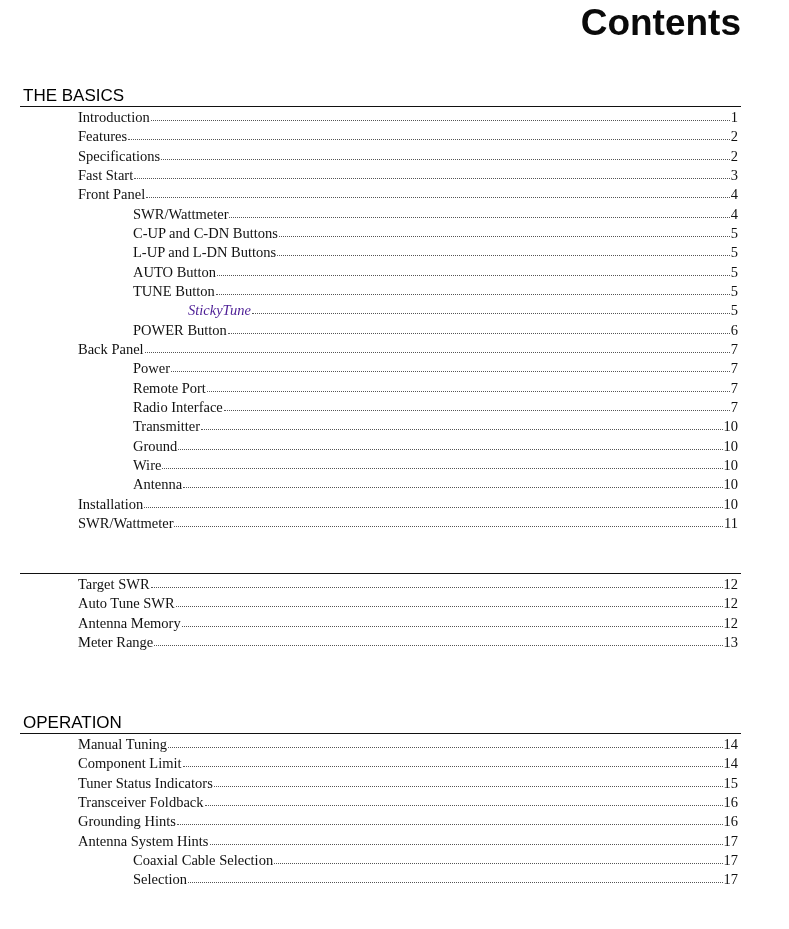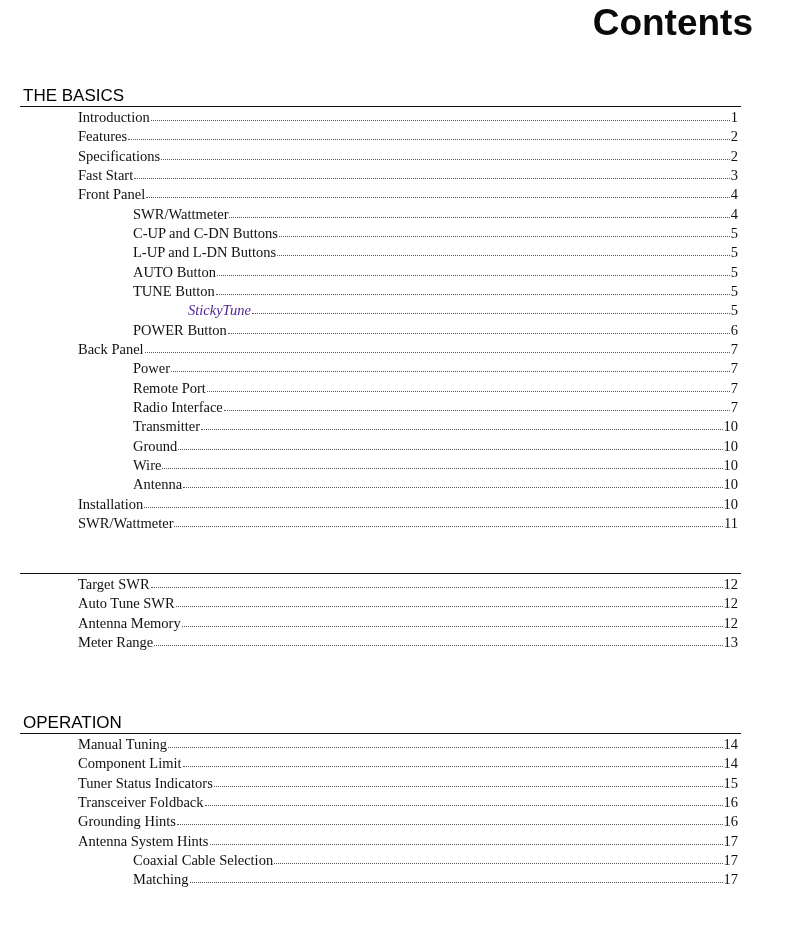--- a/index.html
+++ b/index.html
@@ -9,21 +9,21 @@
   }
   body {
     width: 789px;
     height: 929px;
     position: relative;
     overflow: hidden;
     color: #111111;
   }
   .page-title {
     position: absolute;
-    right: 36px;
+    right: 48px;
     top: 1px;
     font-family: "Liberation Sans", sans-serif;
     font-weight: bold;
     font-size: 37px;
     line-height: 44px;
     letter-spacing: 0px;
     color: #0a0a0a;
   }
   .section {
     position: absolute;
@@ -261,18 +261,18 @@
         <span class="entry-label">Antenna System Hints</span>
         <span class="entry-leader"></span>
         <span class="entry-page">17</span>
       </div>
       <div class="entry level-2">
         <span class="entry-label">Coaxial Cable Selection</span>
         <span class="entry-leader"></span>
         <span class="entry-page">17</span>
       </div>
       <div class="entry level-2">
-        <span class="entry-label">Matching</span>
+        <span class="entry-label">Selection</span>
         <span class="entry-leader"></span>
         <span class="entry-page">17</span>
       </div>
     </div>
 </div>
 
 </body></html>

